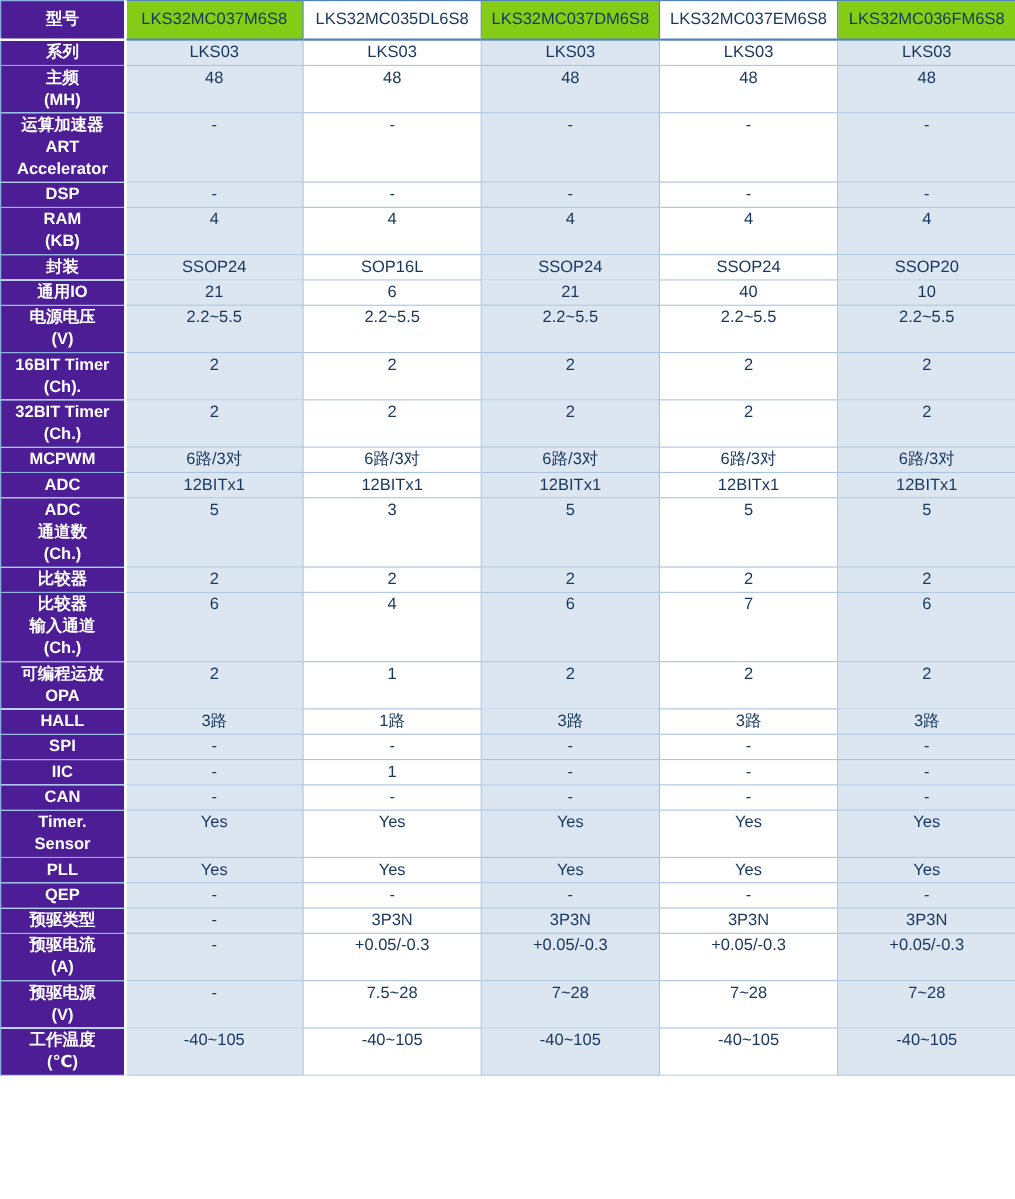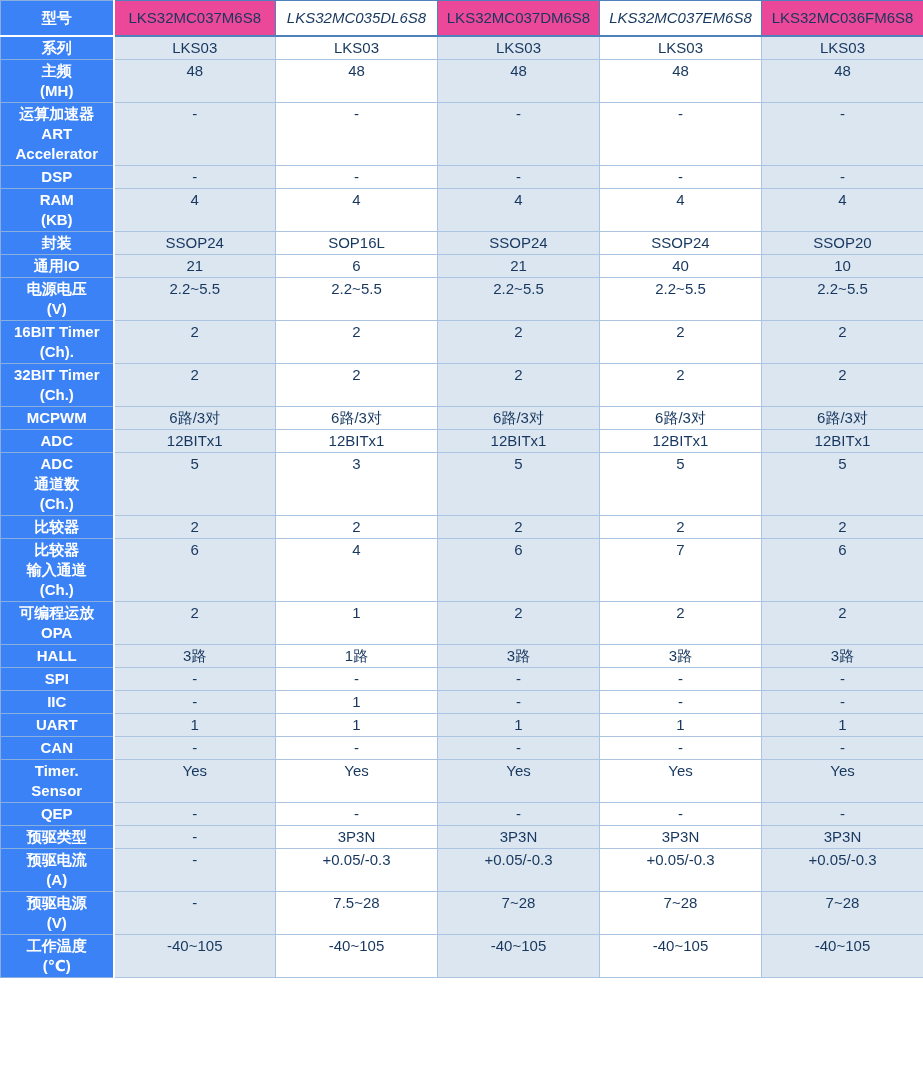--- a/index.html
+++ b/index.html
@@ -3,24 +3,24 @@
 <meta charset="utf-8">
 <style>
   html,body{margin:0;padding:0;background:#ffffff;}
   body{width:923px;font-family:"Liberation Sans","DejaVu Sans",sans-serif;}
   table{border-collapse:collapse;table-layout:fixed;width:923px;font-size:15px;line-height:20px;color:#17375e;}
   col.label-col{width:113px;}
   col.data-col{width:162px;}
   th,td{padding:1px 2px;text-align:center;vertical-align:top;border:1px solid #aac4e2;font-weight:normal;overflow:hidden;}
   td.c0{background:#dce6f1;}
   td.c1{background:#ffffff;}
-  th.model.c0{background:#ec4899;margin-left:18px;}
-  th.model.c1{background:#ffffff;font-style:italic;}
+  th.model.c0{background:#84cc16;margin-left:18px;}
+  th.model.c1{background:#ffffff;}
   th.row-label,th.corner{
-    background:#3b82f6;color:#ffffff;font-weight:bold;
+    background:#4c1d95;color:#ffffff;font-weight:bold;
     border:1px solid #87aedc;border-right:2px solid #ffffff;
     white-space:pre-line;
   }
   thead th{height:32px;vertical-align:middle;}
   thead th.model{border:1px solid #4f81bd;border-bottom:2px solid #4f81bd;}
   thead th.corner{border-bottom:2px solid #ffffff;}
 </style>
 </head>
 <body>
 
@@ -203,38 +203,38 @@
       </tr>
       <tr>
         <th class="row-label">IIC</th>
         <td class="c0">-</td>
         <td class="c1">1</td>
         <td class="c0">-</td>
         <td class="c1">-</td>
         <td class="c0">-</td>
       </tr>
       <tr>
-        <th class="row-label">UART</th>
-        <td class="c0">1</td>
-        <td class="c1">1</td>
-        <td class="c0">1</td>
-        <td class="c1">1</td>
-        <td class="c0">1</td>
-      </tr>
-      <tr>
         <th class="row-label">CAN</th>
         <td class="c0">-</td>
         <td class="c1">-</td>
         <td class="c0">-</td>
         <td class="c1">-</td>
         <td class="c0">-</td>
       </tr>
       <tr>
         <th class="row-label">Timer.
 Sensor</th>
+        <td class="c0">Yes</td>
+        <td class="c1">Yes</td>
+        <td class="c0">Yes</td>
+        <td class="c1">Yes</td>
+        <td class="c0">Yes</td>
+      </tr>
+      <tr>
+        <th class="row-label">PLL</th>
         <td class="c0">Yes</td>
         <td class="c1">Yes</td>
         <td class="c0">Yes</td>
         <td class="c1">Yes</td>
         <td class="c0">Yes</td>
       </tr>
       <tr>
         <th class="row-label">QEP</th>
         <td class="c0">-</td>
         <td class="c1">-</td>

